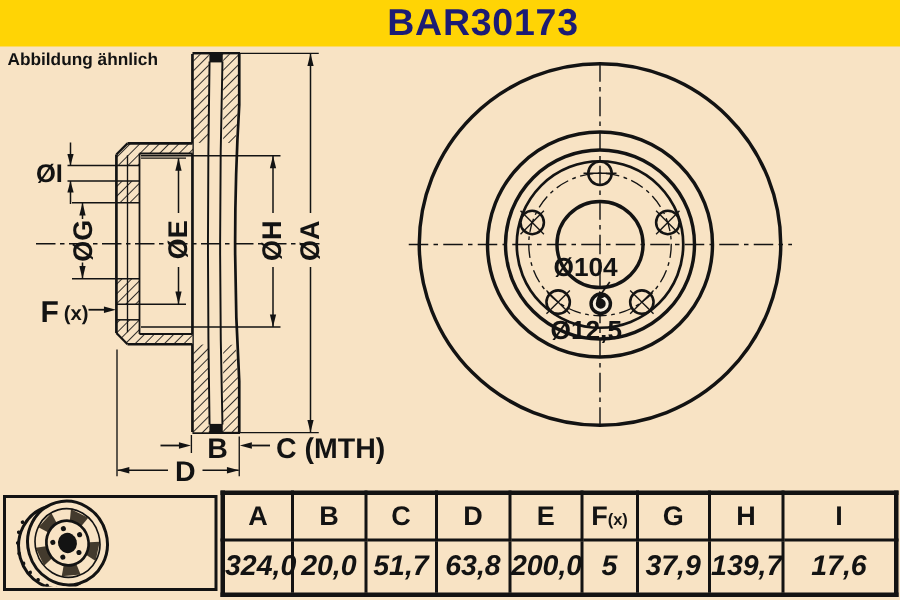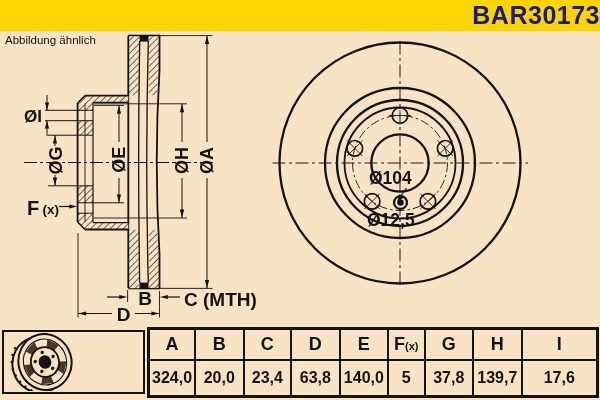--- a/index.html
+++ b/index.html
@@ -1,29 +1,29 @@
 <!DOCTYPE html>
 <html><head>
 <meta charset="utf-8">
 <style>
   html,body{margin:0;padding:0;}
   body{font-family:"Liberation Sans","DejaVu Sans",sans-serif;}
   .page{position:relative;width:600px;height:400px;background:#F8E3C4;overflow:hidden;}
   .banner{position:absolute;left:0;top:0;width:600px;height:31px;background:#FFD405;}
-  .banner .title{position:absolute;left:0;right:0;top:1px;text-align:right;text-indent:44px;
+  .banner .title{position:absolute;left:0;right:0;top:1px;text-align:center;text-indent:44px;
       font-size:25px;font-weight:bold;color:#1C1C74;letter-spacing:.5px;}
-  .note{position:absolute;left:5px;top:34px;font-size:11.5px;line-height:13.5px;font-weight:normal;color:#131313;}
+  .note{position:absolute;left:5px;top:34px;font-size:11.5px;line-height:13.5px;font-weight:bold;color:#131313;}
   svg.draw{position:absolute;left:0;top:0;}
   svg text{font-family:"Liberation Sans","DejaVu Sans",sans-serif;font-weight:bold;fill:#131313;}
   table.spec{position:absolute;left:147px;top:327px;width:452px;height:70px;border-collapse:collapse;
       table-layout:fixed;background:#F8E3C4;border:3px solid #131313;}
   table.spec th,table.spec td{border:2.5px solid #131313;text-align:center;vertical-align:middle;
       color:#131313;padding:0;}
   table.spec th{font-size:18px;height:29px;font-weight:bold;}
-  table.spec td{font-size:16px;height:34px;font-weight:bold;}
+  table.spec td{font-size:19px;height:34px;font-weight:bold;font-style:italic;}
   table.spec .sub{font-size:11px;font-weight:bold;}
   .iconbox{position:absolute;left:2px;top:330px;width:143px;height:64px;border:2.5px solid #131313;
       box-sizing:border-box;background:#F8E3C4;}
 </style>
 </head>
 <body>
 
 <div class="page">
 
   <div class="banner">
@@ -245,24 +245,24 @@
       <th>D</th>
       <th>E</th>
       <th><span>F</span><span class="sub">(x)</span></th>
       <th>G</th>
       <th>H</th>
       <th>I</th>
     </tr>
     <tr>
       <td>324,0</td>
       <td>20,0</td>
-      <td>23,4</td>
+      <td>51,7</td>
       <td>63,8</td>
-      <td>140,0</td>
+      <td>200,0</td>
       <td>5</td>
-      <td>37,8</td>
+      <td>37,9</td>
       <td>139,7</td>
       <td>17,6</td>
     </tr>
   </tbody>
     </table>
 
 </div>
 
 </body></html>

